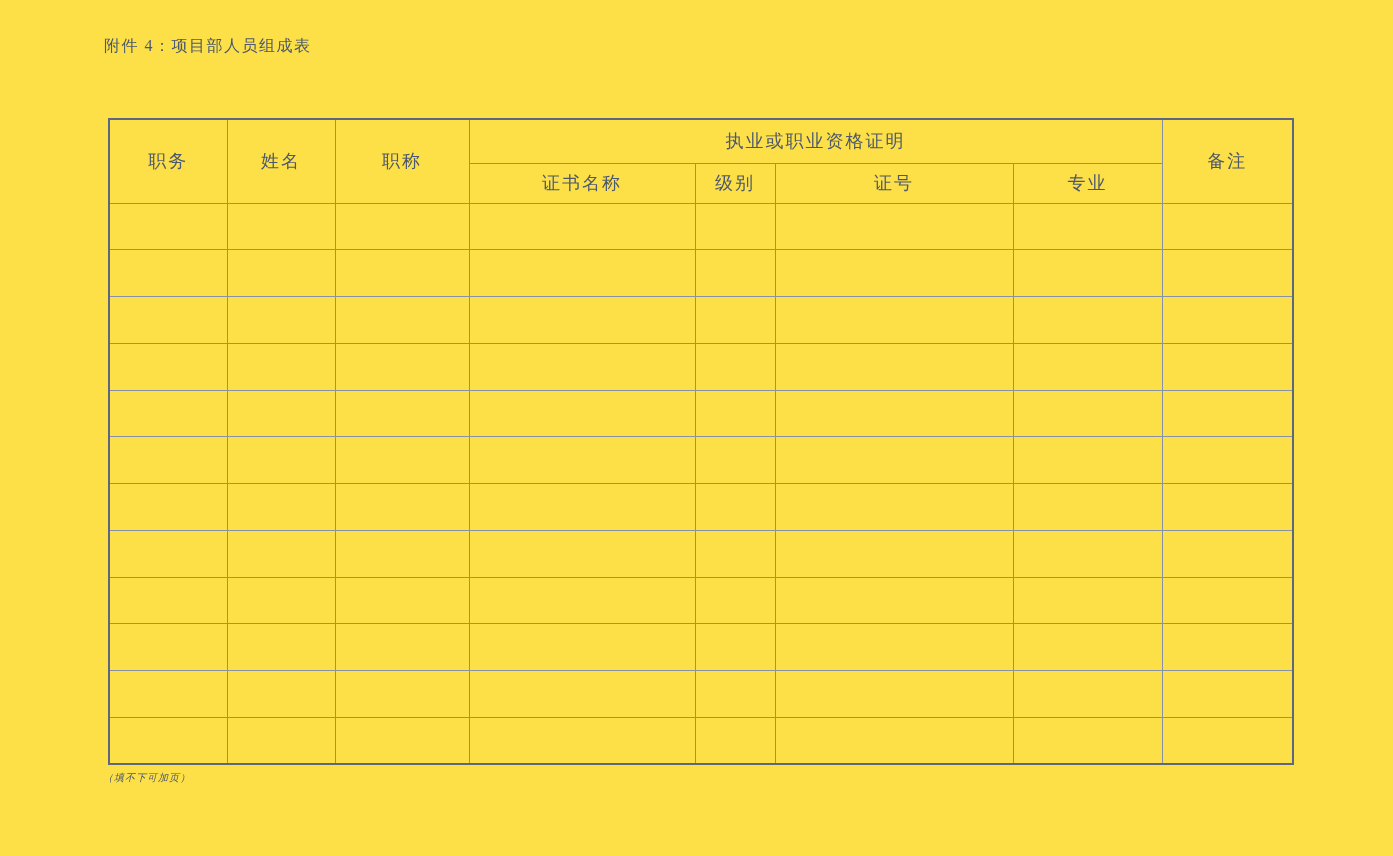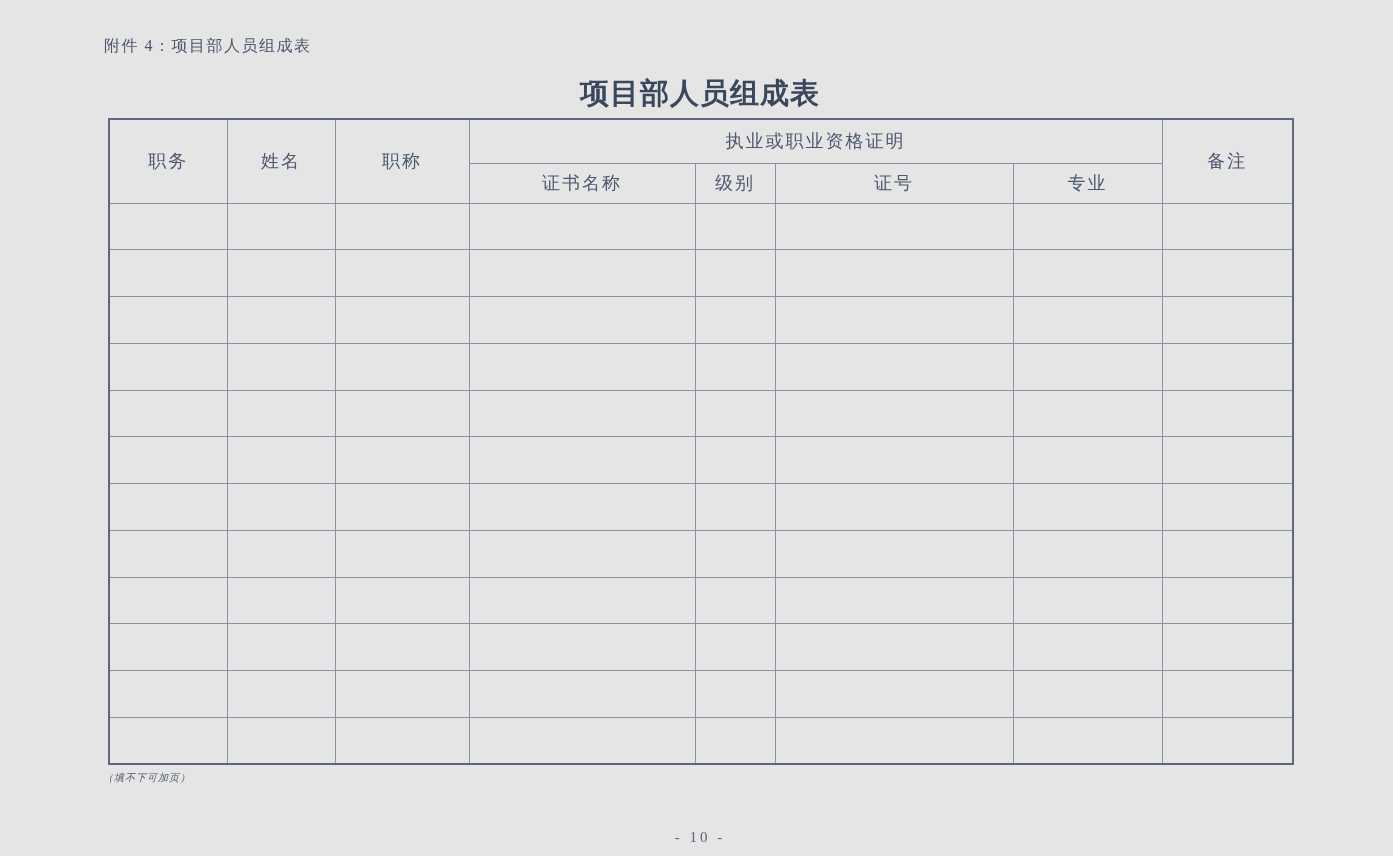--- a/index.html
+++ b/index.html
@@ -1,20 +1,20 @@
 <!DOCTYPE html>
 <html><head>
 <meta charset="utf-8">
 <style>
   html, body { margin: 0; padding: 0; }
   .page {
     position: relative;
     width: 1393px;
     height: 856px;
-    background: #e5e5e5;
+    background: #fde047;
     font-family: "Liberation Serif", "DejaVu Serif", serif;
     color: #46526a;
     overflow: hidden;
   }
   .attachment {
     position: absolute;
     left: 104px;
     top: 36px;
     font-size: 16px;
     letter-spacing: 1.5px;
@@ -77,23 +77,20 @@
     color: #5a6478;
   }
 </style>
 </head>
 <body>
 
 <div class="page">
 
   <div class="attachment">附件 4：项目部人员组成表</div>
 
-  <div class="title-wrap">
-    <span class="title">项目部人员组成表</span>
-  </div>
 
   <table class="form-table">
     <colgroup>
       <col style="width:118px">
         <col style="width:108px">
         <col style="width:134px">
       <col style="width:226px">
         <col style="width:80px">
         <col style="width:238px">
       <col style="width:149px">
@@ -233,15 +230,14 @@
           <td></td>
           <td></td>
           <td></td>
           <td></td>
         </tr>
       </tbody>
   </table>
 
   <div class="footnote">（填不下可加页）</div>
 
-  <div class="pageno">- 10 -</div>
 
 </div>
 
 </body></html>

